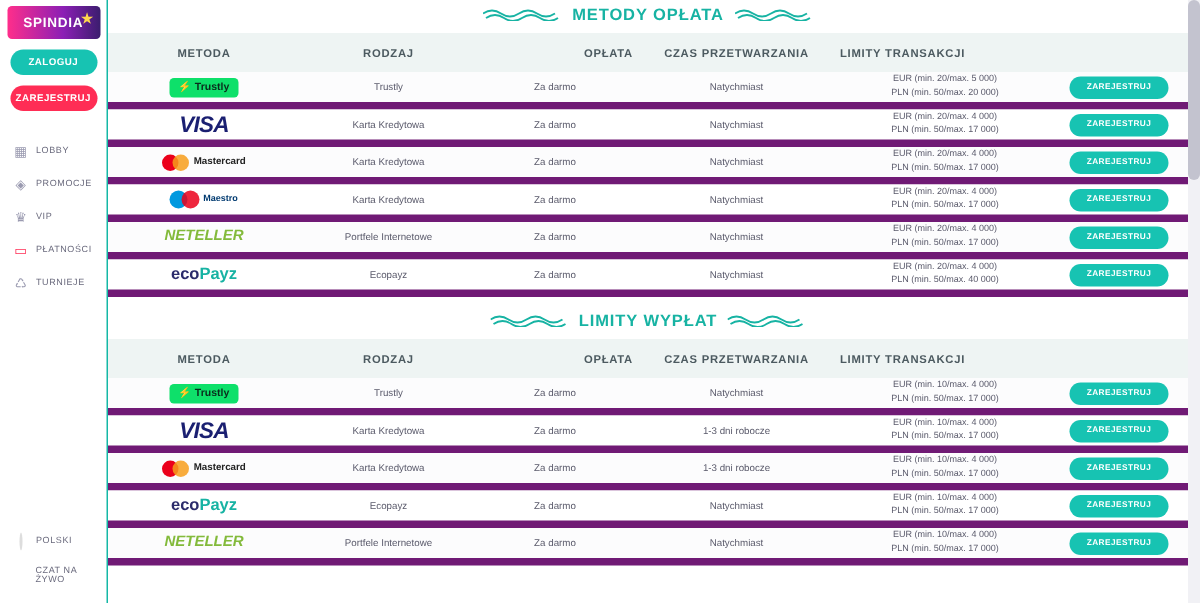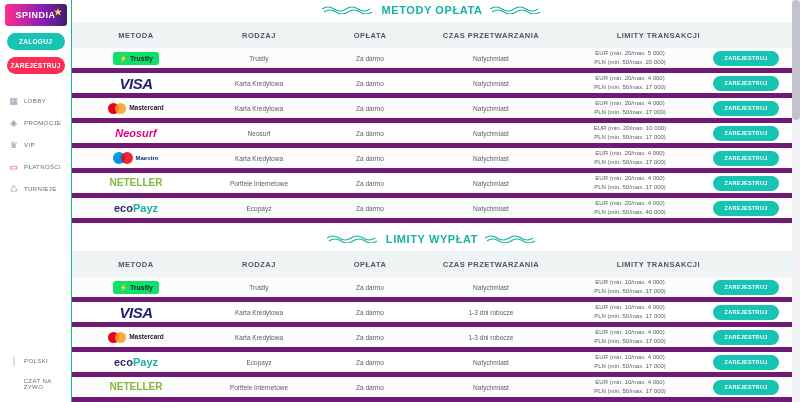--- a/index.html
+++ b/index.html
@@ -82,23 +82,23 @@
   }
   .trow:nth-child(even) { background:#fcfcfd; }
   .c-logo { width:128px; display:flex; align-items:center; justify-content:center; }
   .c-kind { width:118px; text-align:center; font-size:6.5px; color:#5a5a6b; }
   .c-fee  { width:104px; text-align:center; font-size:6.5px; color:#5a5a6b; }
   .c-time { width:138px; text-align:center; font-size:6.5px; color:#5a5a6b; }
   .c-lim  { width:140px; text-align:center; font-size:6px; color:#5a5a6b; line-height:1.5; }
   .c-act  { flex:1; display:flex; align-items:center; justify-content:center; }
   .hdr-logo { width:128px; text-align:center; }
   .hdr-kind { width:118px; text-align:center; }
-  .hdr-fee  { width:104px; text-align:center; }
+  .hdr-fee  { width:104px; text-align:right; }
   .hdr-time { width:138px; text-align:center; }
-  .hdr-lim  { width:140px; text-align:right; }
+  .hdr-lim  { width:140px; text-align:left; }
   .hdr-act  { flex:1; }
   .cta {
     background:#17c3b2; color:#fff; border:none; border-radius:9px;
     width:66px; height:15px; font-size:5.5px; font-weight:bold;
     letter-spacing:0.3px; cursor:pointer;
   }
   
   .brand { font-weight:bold; line-height:1; white-space:nowrap; }
   .brand-trustly {
     background:#0ee06a; color:#0a2b1c; font-size:7px; padding:3px 6px;
@@ -111,21 +111,21 @@
   .mc-circles i:first-child { left:0; background:#eb001b; }
   .mc-circles i:last-child { left:7px; background:#f79e1b; opacity:.85; }
   .mc-text { font-size:6.5px; color:#222; font-weight:bold; }
   .brand-neosurf { color:#e6007e; font-size:11px; font-style:italic; }
   .brand-maestro { display:inline-flex; align-items:center; }
   .ms-circles { position:relative; width:20px; height:12px; margin-right:2px; }
   .ms-circles i { position:absolute; top:0; width:12px; height:12px; border-radius:50%; }
   .ms-circles i:first-child { left:0; background:#0099df; }
   .ms-circles i:last-child { left:8px; background:#eb001b; opacity:.85; }
   .ms-text { font-size:6px; color:#003a70; font-weight:bold; }
-  .brand-neteller { color:#83ba3b; font-size:10px; }
+  .brand-neteller { color:#83ba3b; font-size:10px; font-style:italic; }
   .brand-ecopayz { font-size:11px; }
   .brand-ecopayz b:first-child { color:#2b2b6b; }
   .brand-ecopayz b:last-child { color:#17b3a3; }
   
   #scrollbar {
     position:absolute; right:0; top:0; width:8px; height:402px; background:#f1f1f5;
   }
   #scrollthumb {
     position:absolute; right:0; top:0; width:8px; height:120px;
     background:#c3c3cf; border-radius:4px;
@@ -252,35 +252,20 @@
       <div class="c-time">Natychmiast</div>
       <div class="c-lim">
         <div>EUR (min. 20/max. 4 000)</div>
         <div>PLN (min. 50/max. 17 000)</div>
       </div>
       <div class="c-act">
         <button class="cta">ZAREJESTRUJ</button>
       </div>
     </div>
 
-    <div class="trow">
-      <div class="c-logo">
-        <span class="brand brand-neosurf">Neosurf</span>
-      </div>
-      <div class="c-kind">Neosurf</div>
-      <div class="c-fee">Za darmo</div>
-      <div class="c-time">Natychmiast</div>
-      <div class="c-lim">
-        <div>EUR (min. 20/max. 10 000)</div>
-        <div>PLN (min. 50/max. 17 000)</div>
-      </div>
-      <div class="c-act">
-        <button class="cta">ZAREJESTRUJ</button>
-      </div>
-    </div>
 
     <div class="trow">
       <div class="c-logo">
         <span class="brand brand-maestro">
           <span class="ms-circles">
               <i></i>
               <i></i>
             </span>
           <span class="ms-text">Maestro</span>
         </span>

